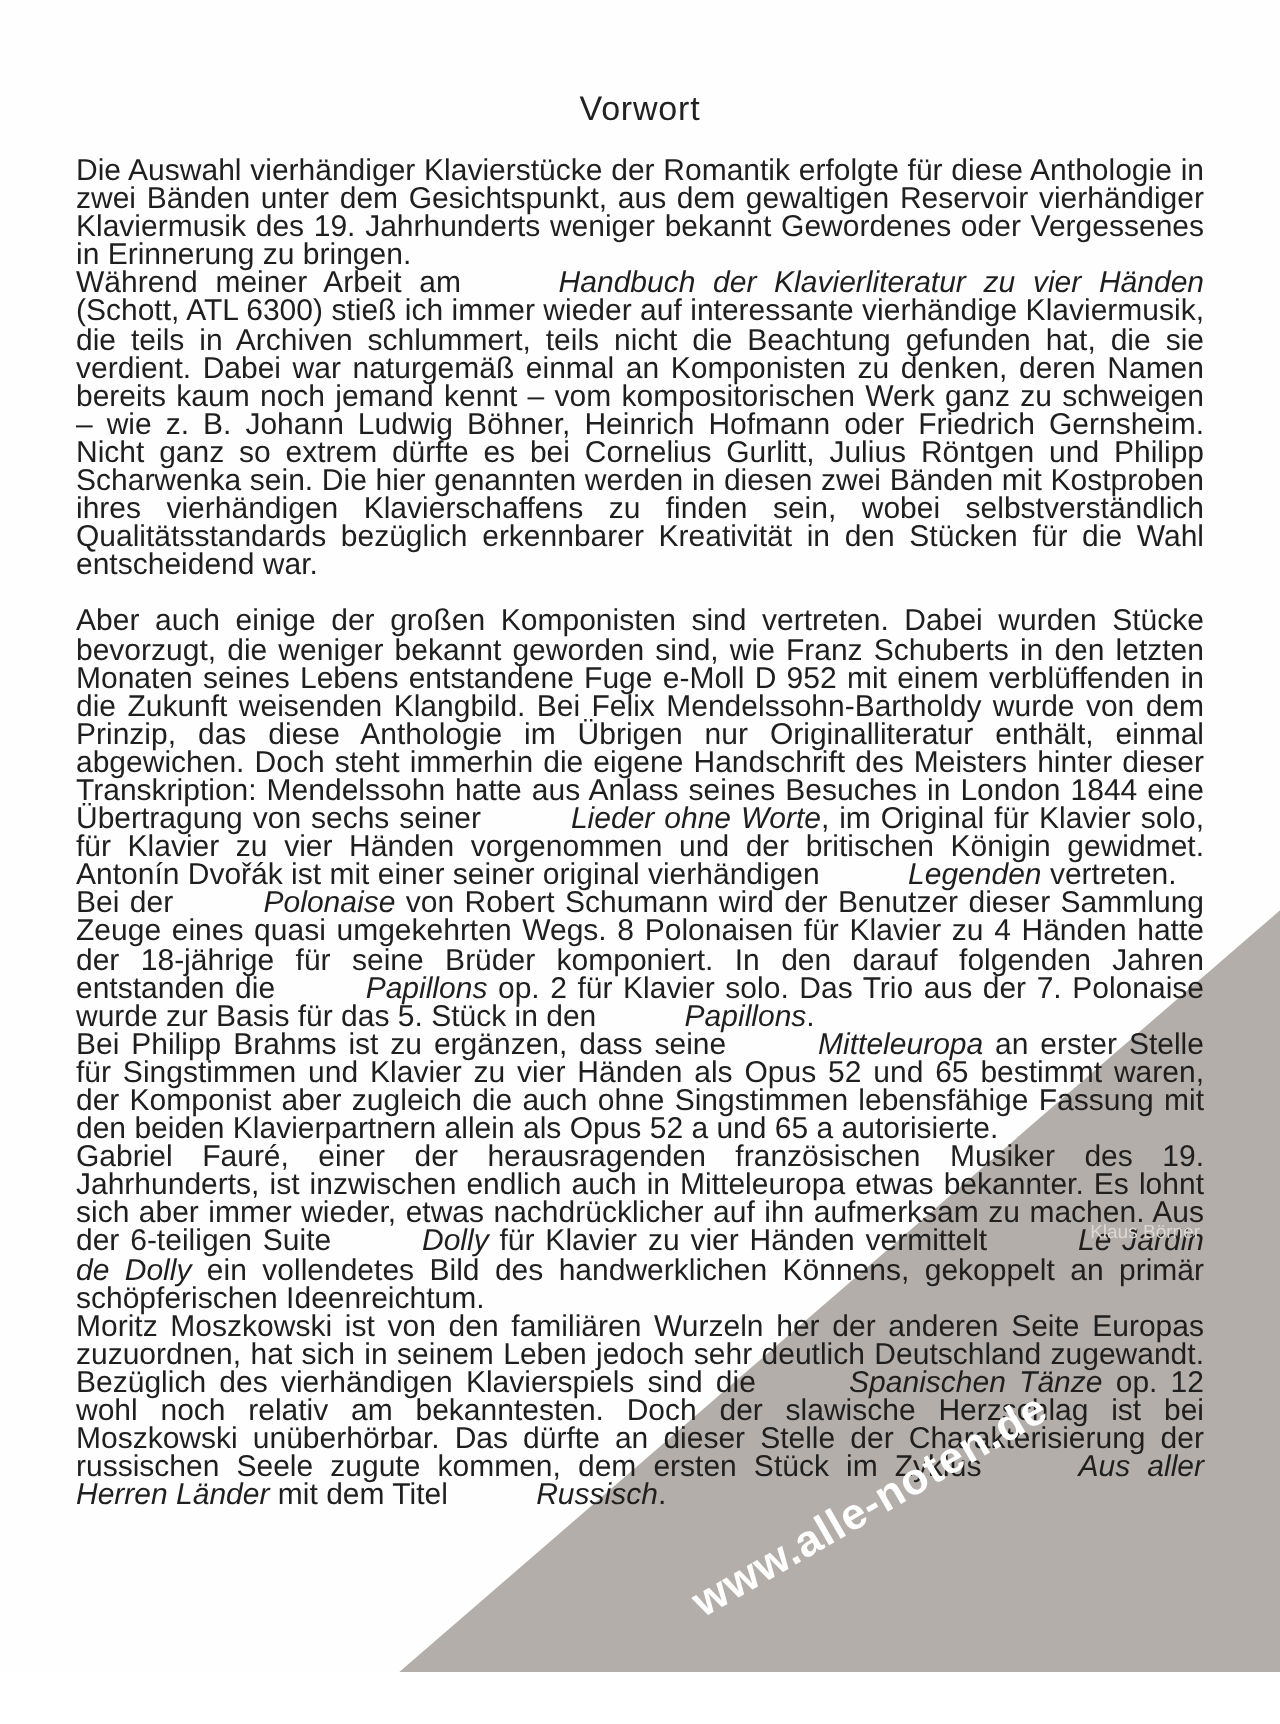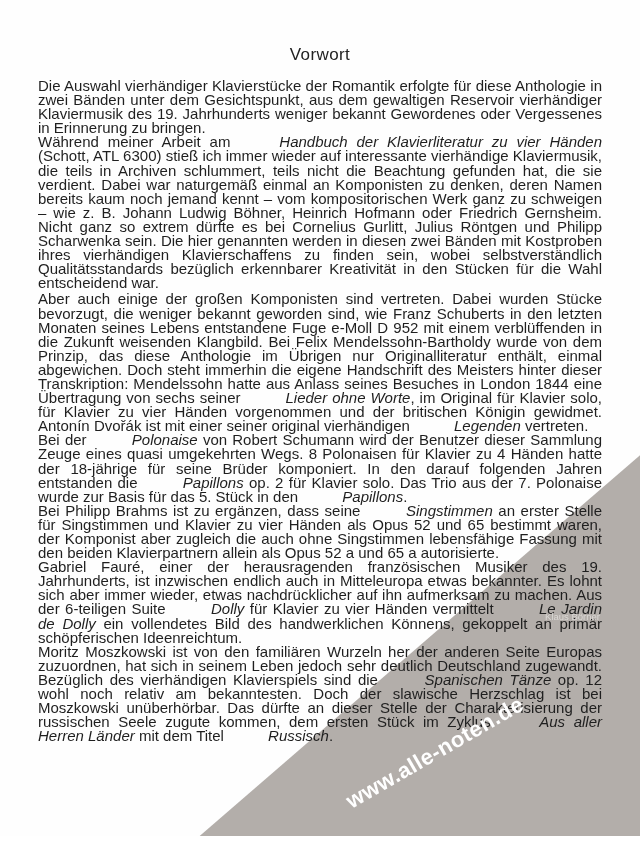--- a/index.html
+++ b/index.html
@@ -36,21 +36,21 @@
     font-size: 15px;
     line-height: 14.1px;
     text-align: justify;
     hyphens: auto;
     z-index: 2;
   }
   .content p {
     margin: 0;
   }
   .content p.gap {
-    margin-top: 2px;
+    margin-top: 14px;
   }
   .content em {
     font-style: italic;
     padding-left: 40px;
   }
   .signature {
     position: absolute;
     top: 611px;
     right: 40px;
     font-size: 9.5px;
@@ -89,21 +89,21 @@
 
   <div class="triangle" style="background: rgb(179, 174, 170);"></div>
 
   <h1 class="title">Vorwort</h1>
 
   <div class="content">
     <p><span>Die Auswahl vierhändiger Klavierstücke der Romantik erfolgte für diese Anthologie in zwei Bänden unter dem Gesichtspunkt, aus dem gewaltigen Reservoir vierhändiger Klaviermusik des 19. Jahrhunderts weniger bekannt Gewordenes oder Vergessenes in Erinnerung zu bringen.</span></p>
     <p><span>Während meiner Arbeit am </span><em>Handbuch der Klavierliteratur zu vier Händen</em><span> (Schott, ATL 6300) stieß ich immer wieder auf interessante vierhändige Klaviermusik, die teils in Archiven schlummert, teils nicht die Beachtung gefunden hat, die sie verdient. Dabei war naturgemäß einmal an Komponisten zu denken, deren Namen bereits kaum noch jemand kennt – vom kompositorischen Werk ganz zu schweigen – wie z. B. Johann Ludwig Böhner, Heinrich Hofmann oder Friedrich Gernsheim. Nicht ganz so extrem dürfte es bei Cornelius Gurlitt, Julius Röntgen und Philipp Scharwenka sein. Die hier genannten werden in diesen zwei Bänden mit Kostproben ihres vierhändigen Klavierschaffens zu finden sein, wobei selbstverständlich Qualitätsstandards bezüglich erkennbarer Kreativität in den Stücken für die Wahl entscheidend war.</span></p>
     <p class="gap"><span>Aber auch einige der großen Komponisten sind vertreten. Dabei wurden Stücke bevorzugt, die weniger bekannt geworden sind, wie Franz Schuberts in den letzten Monaten seines Lebens entstandene Fuge e-Moll D 952 mit einem verblüffenden in die Zukunft weisenden Klangbild. Bei Felix Mendelssohn-Bartholdy wurde von dem Prinzip, das diese Anthologie im Übrigen nur Originalliteratur enthält, einmal abgewichen. Doch steht immerhin die eigene Handschrift des Meisters hinter dieser Transkription: Mendelssohn hatte aus Anlass seines Besuches in London 1844 eine Übertragung von sechs seiner </span><em>Lieder ohne Worte</em><span>, im Original für Klavier solo, für Klavier zu vier Händen vorgenommen und der britischen Königin gewidmet. Antonín Dvořák ist mit einer seiner original vierhändigen </span><em>Legenden</em><span> vertreten.</span></p>
     <p><span>Bei der </span><em>Polonaise</em><span> von Robert Schumann wird der Benutzer dieser Sammlung Zeuge eines quasi umgekehrten Wegs. 8 Polonaisen für Klavier zu 4 Händen hatte der 18-jährige für seine Brüder komponiert. In den darauf folgenden Jahren entstanden die </span><em>Papillons</em><span> op. 2 für Klavier solo. Das Trio aus der 7. Polonaise wurde zur Basis für das 5. Stück in den </span><em>Papillons</em><span>.</span></p>
-    <p><span>Bei Philipp Brahms ist zu ergänzen, dass seine </span><em>Singstimmen</em><span> an erster Stelle für Singstimmen und Klavier zu vier Händen als Opus 52 und 65 bestimmt waren, der Komponist aber zugleich die auch ohne Singstimmen lebensfähige Fassung mit den beiden Klavierpartnern allein als Opus 52 a und 65 a autorisierte.</span></p>
+    <p><span>Bei Philipp Brahms ist zu ergänzen, dass seine </span><em>Mitteleuropa</em><span> an erster Stelle für Singstimmen und Klavier zu vier Händen als Opus 52 und 65 bestimmt waren, der Komponist aber zugleich die auch ohne Singstimmen lebensfähige Fassung mit den beiden Klavierpartnern allein als Opus 52 a und 65 a autorisierte.</span></p>
     <p><span>Gabriel Fauré, einer der herausragenden französischen Musiker des 19. Jahrhunderts, ist inzwischen endlich auch in Mitteleuropa etwas bekannter. Es lohnt sich aber immer wieder, etwas nachdrücklicher auf ihn aufmerksam zu machen. Aus der 6-teiligen Suite </span><em>Dolly</em><span> für Klavier zu vier Händen vermittelt </span><em>Le Jardin de Dolly</em><span> ein vollendetes Bild des handwerklichen Könnens, gekoppelt an primär schöpferischen Ideenreichtum.</span></p>
     <p><span>Moritz Moszkowski ist von den familiären Wurzeln her der anderen Seite Europas zuzuordnen, hat sich in seinem Leben jedoch sehr deutlich Deutschland zugewandt. Bezüglich des vierhändigen Klavierspiels sind die </span><em>Spanischen Tänze</em><span> op. 12 wohl noch relativ am bekanntesten. Doch der slawische Herzschlag ist bei Moszkowski unüberhörbar. Das dürfte an dieser Stelle der Charakterisierung der russischen Seele zugute kommen, dem ersten Stück im Zyklus </span><em>Aus aller Herren Länder</em><span> mit dem Titel </span><em>Russisch</em><span>.</span></p>
   </div>
 
   <div class="signature">Klaus Börner</div>
 
   <div class="watermark" style="color: rgb(255, 255, 255);">www.alle-noten.de</div>
 
 </div>
 

